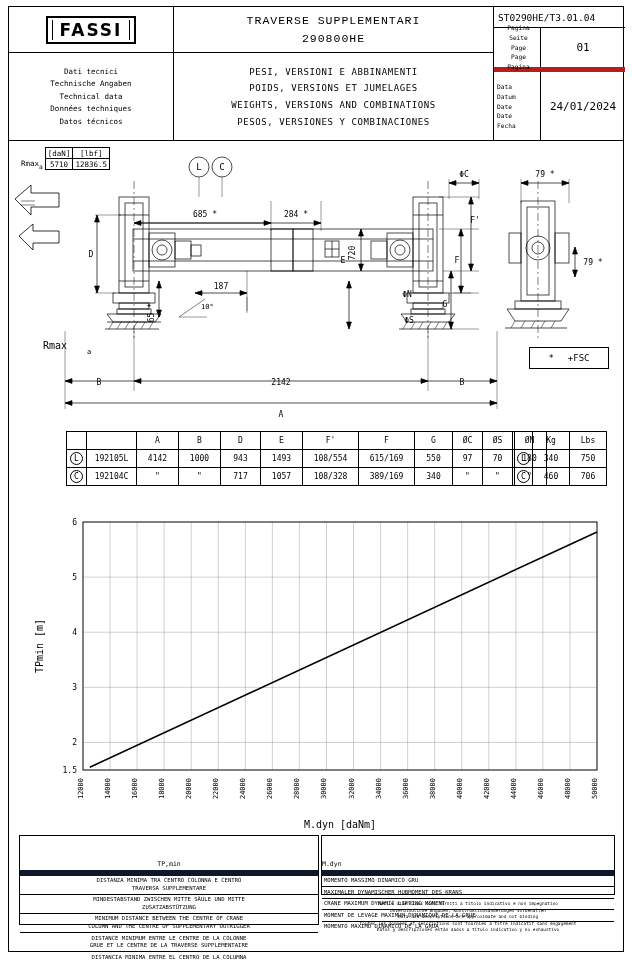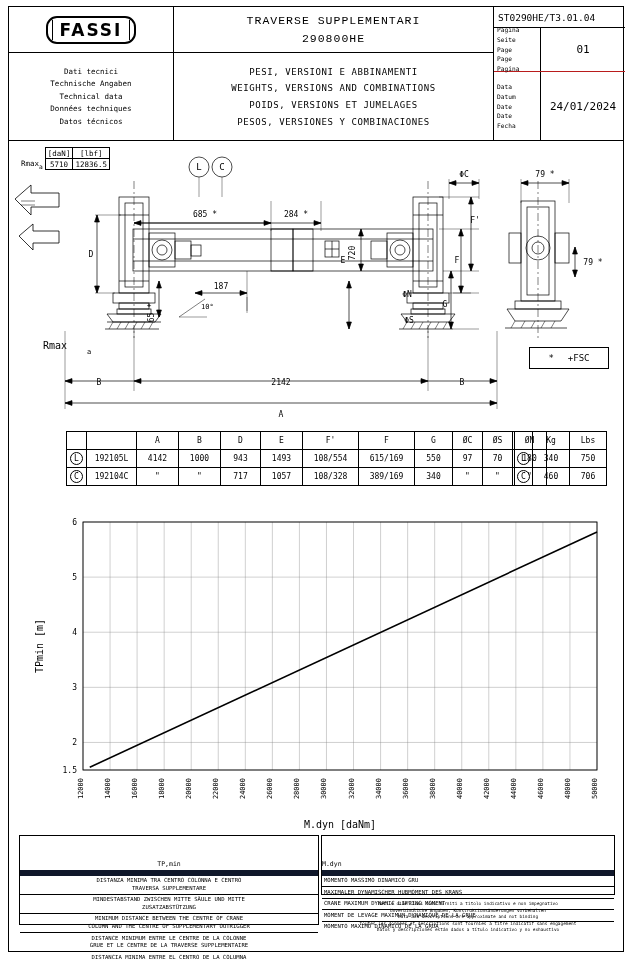--- a/index.html
+++ b/index.html
@@ -25,21 +25,21 @@
     width: 100%; height: 134px;
     border-bottom: 1px solid #000;
   }
   .hdr-logo {
     position: absolute; left: 0; top: 0;
     width: 165px; height: 46px;
     border-right: 1px solid #000; border-bottom: 1px solid #000;
     display: flex; align-items: center; justify-content: center;
   }
   .fassi-box {
-    border: 2px solid #000; border-radius: 11px;
+    border: 2px solid #000; border-radius: 0;
     padding: 2px 12px;
     font-family: "DejaVu Sans", sans-serif;
     font-weight: bold; font-size: 17px; letter-spacing: 2px;
     position: relative;
   }
   .fassi-box::before, .fassi-box::after {
     content: ""; position: absolute; top: 2px; bottom: 2px; width: 0;
     border-left: 1px solid #000;
   }
   .fassi-box::before { left: 4px; }
@@ -68,21 +68,22 @@
   .hdr-code {
     position: absolute; left: 485px; top: 0;
     width: 131px; height: 21px;
     border-bottom: 1px solid #000;
     display: flex; align-items: center; padding-left: 4px;
     font-size: 9.5px;
   }
   .hdr-page {
     position: absolute; left: 485px; top: 21px;
     width: 131px; height: 44px;
-    border-bottom: 1px solid #b91c1c;
+    border-bottom: 5px solid #b91c1c;
+    text-align: center;
   }
   .hdr-date {
     position: absolute; left: 485px; top: 65px;
     width: 131px; height: 69px;
   }
   .lbl-col {
     position: absolute; left: 0; top: 0; width: 47px; height: 100%;
     border-right: 1px solid #000;
     display: flex; flex-direction: column; justify-content: center;
     font-size: 6.2px; line-height: 1.55; padding-left: 3px;
@@ -197,22 +198,22 @@
       <div>Datos técnicos</div>
     </div>
 
     <div class="hdr-title">
       <div>TRAVERSE SUPPLEMENTARI</div>
       <div>290800HE</div>
     </div>
 
     <div class="hdr-subtitle">
       <div>PESI, VERSIONI E ABBINAMENTI</div>
+      <div>POIDS, VERSIONS ET JUMELAGES</div>
       <div>WEIGHTS, VERSIONS AND COMBINATIONS</div>
-      <div>POIDS, VERSIONS ET JUMELAGES</div>
       <div>PESOS, VERSIONES Y COMBINACIONES</div>
     </div>
 
     <div class="hdr-code">ST0290HE/T3.01.04</div>
 
     <div class="hdr-page">
       <div class="lbl-col">
         <div>Pagina</div>
         <div>Seite</div>
         <div>Page</div>

